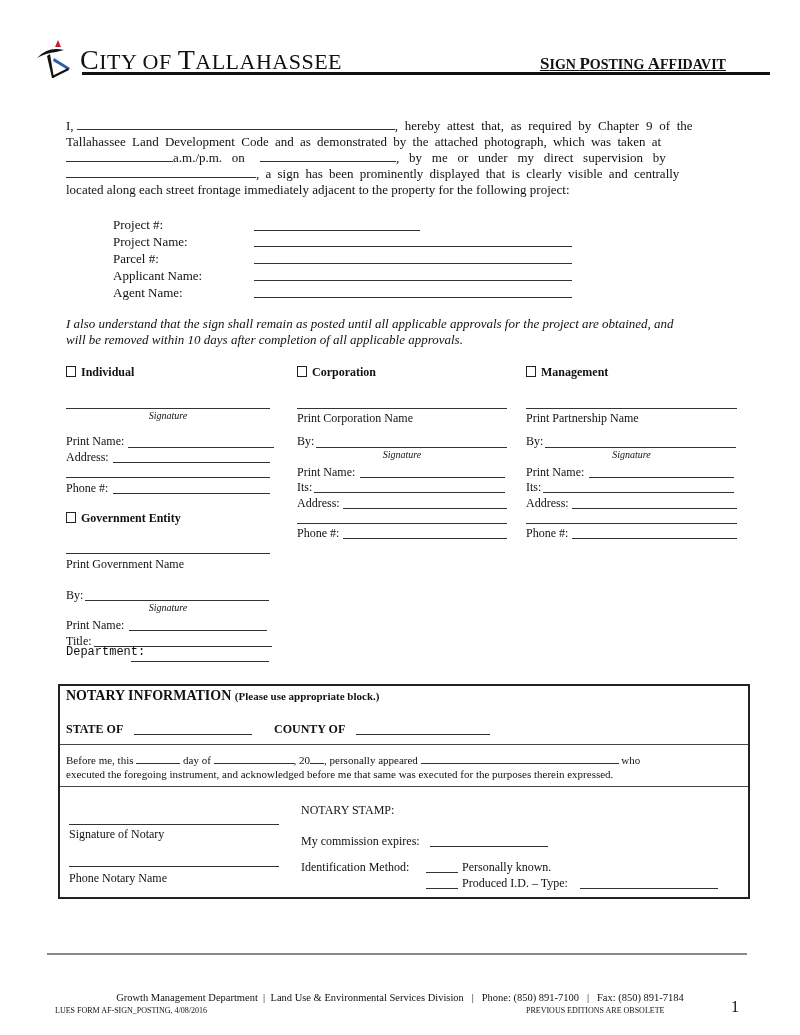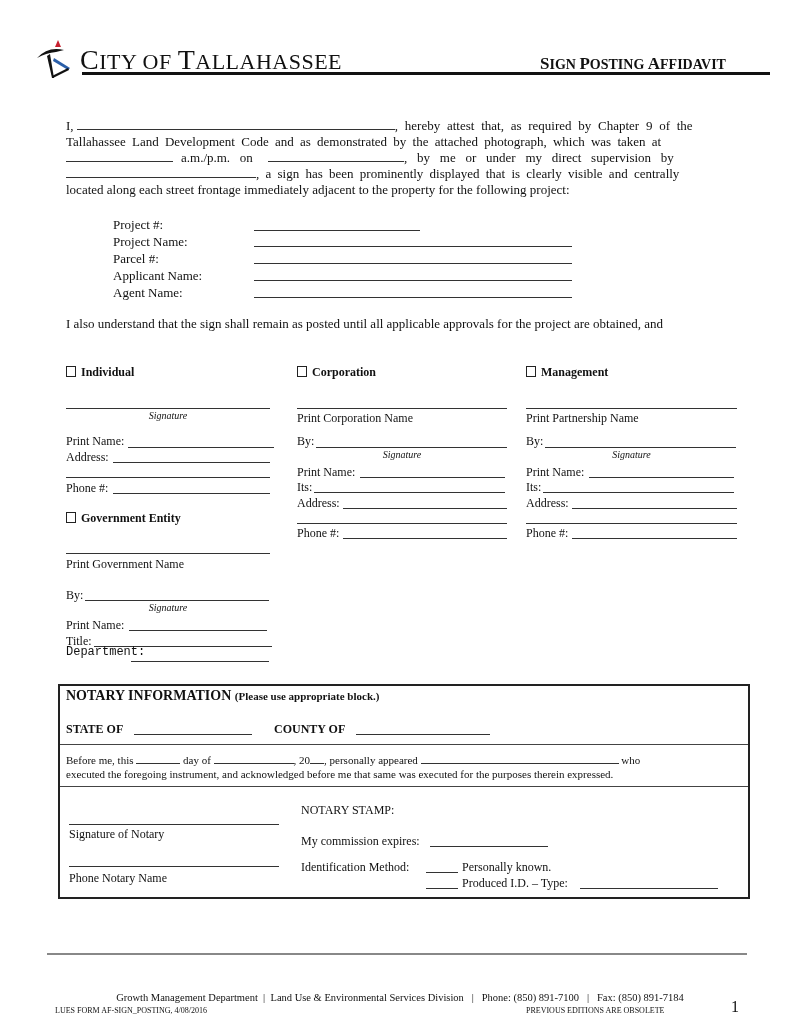--- a/index.html
+++ b/index.html
@@ -24,32 +24,32 @@
     <path d="M24 2 L27 9 L21 9 Z" fill="#c8202f"></path>
     <path d="M16 16 L20 40 L18 40 L13 18 Z" fill="#111"></path>
     <path d="M20 20 L36 30 L34 32 L19 23 Z" fill="#2a5ea8"></path>
     <path d="M18 38 L34 30 L35 32 L19 40 Z" fill="#111"></path>
   </svg>
 </div>
 <div class="abs" style="left:80px;top:44px;font-size:22px;letter-spacing:0.5px;white-space:nowrap;">
   <span style="font-size:28px;">C</span><span>ITY OF </span><span style="font-size:28px;">T</span><span>ALLAHASSEE</span>
 </div>
 <div class="abs" style="left:82px;top:72px;width:688px;height:3px;background:#111;"></div>
-<div class="abs bold" style="left:540px;top:54px;font-size:14px;white-space:nowrap;">
+<div class="abs bold" style="left:540px;top:54px;font-size:14px;white-space:nowrap;text-decoration:underline;">
   <span style="font-size:17px;">S</span><span>IGN </span><span style="font-size:17px;">P</span><span>OSTING </span><span style="font-size:17px;">A</span><span>FFIDAVIT</span>
 </div>
 
 <div class="abs t13" style="left:66px;top:118px;width:668px;">
   <div style="white-space:nowrap;">
     <span>I,</span>
     <span class="fill" style="width:318px;"></span><span style="word-spacing:3.5px;">, hereby attest that, as required by Chapter 9 of the</span>
   </div>
   <div style="white-space:nowrap;word-spacing:3px;">Tallahassee Land Development Code and as demonstrated by the attached photograph, which was taken at</div>
   <div style="white-space:nowrap;">
-    <span class="fill" style="width:107px;"></span><span style="white-space:pre;margin-left:8px;">a.m./p.m.   on</span>
+    <span class="fill" style="width:107px;"></span><span style="white-space:pre;">a.m./p.m.   on</span>
     <span class="fill" style="width:136px;margin-left:12px;"></span><span style="white-space:pre;">,   by   me   or   under   my   direct   supervision   by</span>
   </div>
   <div style="white-space:nowrap;">
     <span class="fill" style="width:190px;"></span><span style="word-spacing:3px;">, a sign has been prominently displayed that is clearly visible and centrally</span>
   </div>
   <div style="white-space:nowrap;">located along each street frontage immediately adjacent to the property for the following project:</div>
 </div>
 
 <div class="abs t13" style="left:113px;top:216px;line-height:17px;">
   <div>Project #:</div>
@@ -57,22 +57,23 @@
   <div>Parcel #:</div>
   <div>Applicant Name:</div>
   <div>Agent Name:</div>
 </div>
 <div class="line" style="left:254px;top:230px;width:166px;"></div>
 <div class="line" style="left:254px;top:246px;width:318px;"></div>
 <div class="line" style="left:254px;top:263px;width:318px;"></div>
 <div class="line" style="left:254px;top:280px;width:318px;"></div>
 <div class="line" style="left:254px;top:297px;width:318px;"></div>
 
-<div class="abs t13" style="left:66px;top:316px;white-space:nowrap;">
+<div class="abs t13" style="left:66px;top:316px;white-space:nowrap;font-style:italic;">
   <div>I also understand that the sign shall remain as posted until all applicable approvals for the project are obtained, and</div>
+  <div>will be removed within 10 days after completion of all applicable approvals.</div>
 </div>
 
 <div class="abs t12 bold" style="left:66px;top:365px;">
   <span class="chk"></span><span>Individual</span>
 </div>
 <div class="line" style="left:66px;top:408px;width:204px;"></div>
 <div class="abs ital" style="left:66px;top:410px;width:204px;text-align:center;">Signature</div>
 <div class="abs t12" style="left:66px;top:434px;">Print Name:</div>
 <div class="line" style="left:128px;top:447px;width:146px;"></div>
 <div class="abs t12" style="left:66px;top:450px;">Address:</div>

